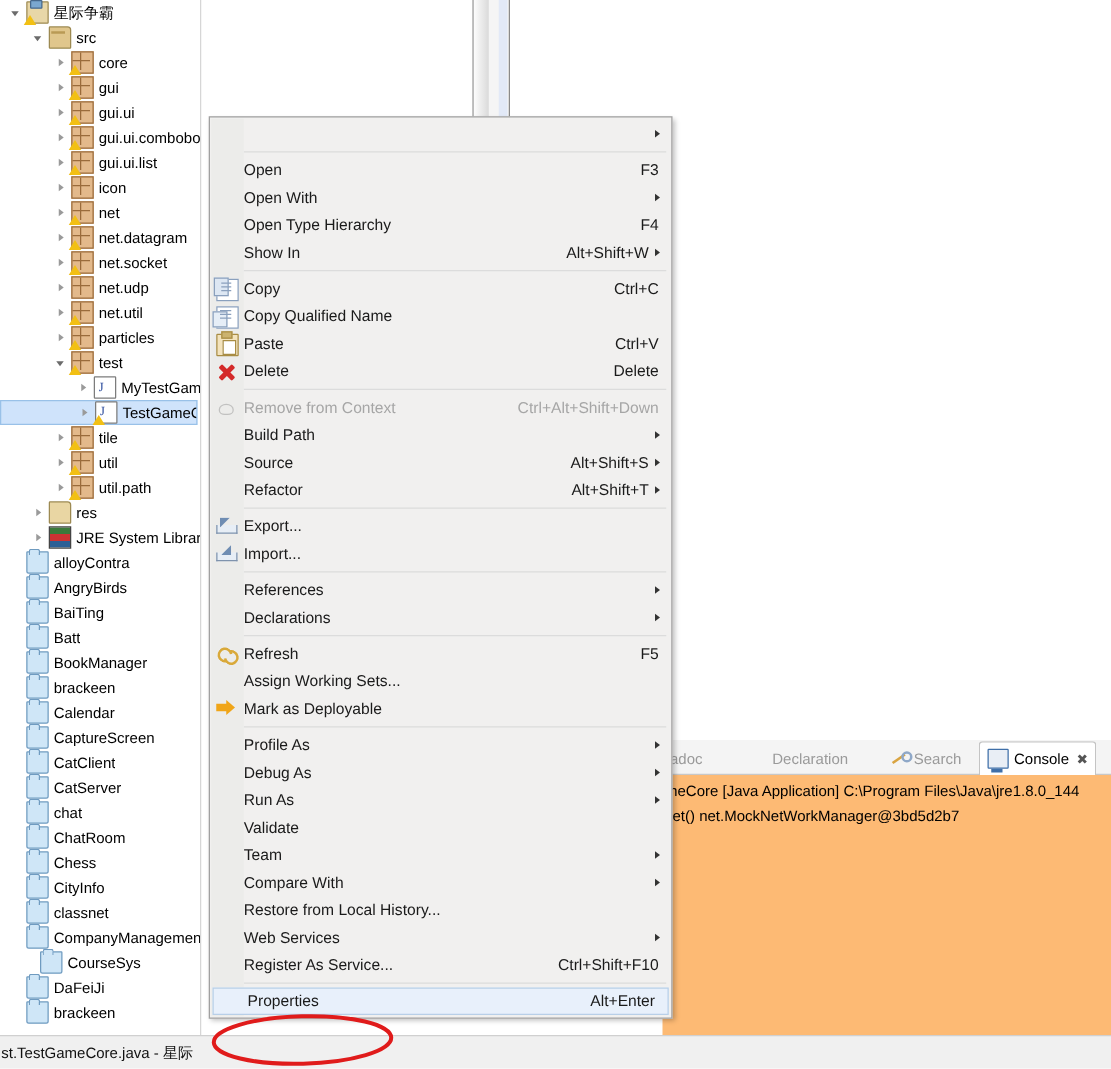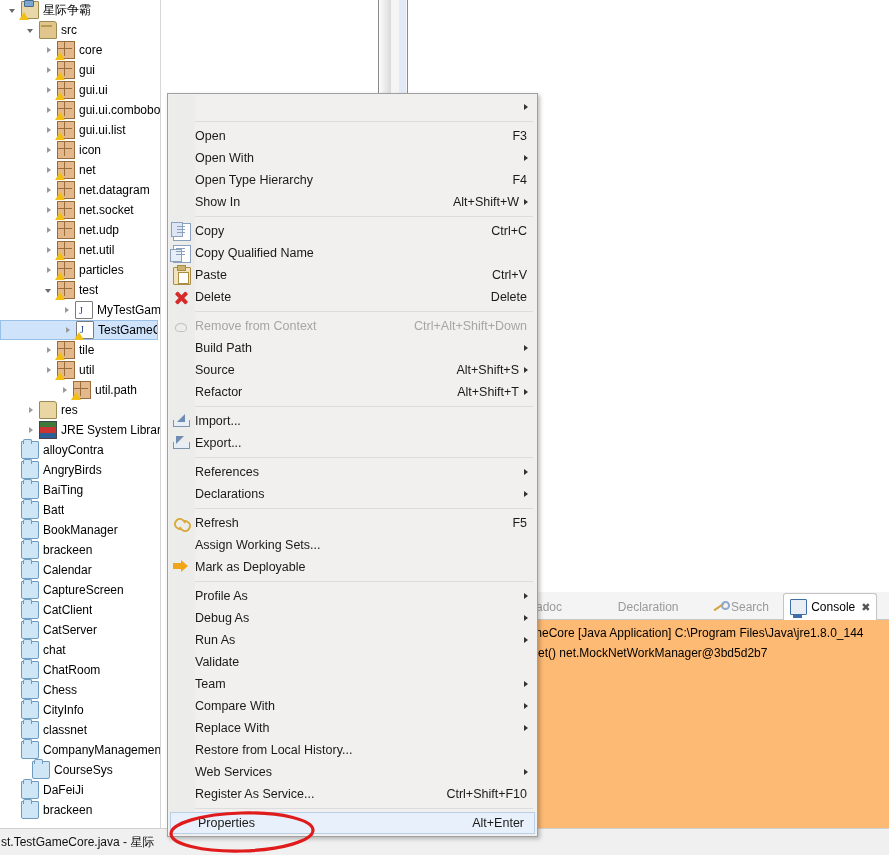--- a/index.html
+++ b/index.html
@@ -273,21 +273,21 @@
       </span>
       <span class="tlabel">tile</span>
     </div>
     <div class="trow" style="padding-left: 44px;">
       <span class="twist closed"></span>
       <span class="ticon ic-package">
         <span class="ic-warn"></span>
       </span>
       <span class="tlabel">util</span>
     </div>
-    <div class="trow" style="padding-left: 60px;">
+    <div class="trow" style="padding-left: 44px;">
       <span class="twist closed"></span>
       <span class="ticon ic-package">
         <span class="ic-warn"></span>
       </span>
       <span class="tlabel">util.path</span>
     </div>
     <div class="trow" style="padding-left: 26px;">
       <span class="twist closed"></span>
       <span class="ticon ic-resfolder"></span>
       <span class="tlabel">res</span>
@@ -482,26 +482,26 @@
       <span class="accel" style="margin-right: 18px;">Alt+Shift+S</span>
       <span class="arrow"></span>
     </div>
     <div class="mi">
       <span class="label">Refactor</span>
       <span class="accel" style="margin-right: 18px;">Alt+Shift+T</span>
       <span class="arrow"></span>
     </div>
     <div class="msep"></div>
     <div class="mi">
+      <span class="micon mic-export"></span>
+      <span class="label">Export...</span>
+    </div>
+    <div class="mi">
       <span class="micon mic-import"></span>
       <span class="label">Import...</span>
-    </div>
-    <div class="mi">
-      <span class="micon mic-export"></span>
-      <span class="label">Export...</span>
     </div>
     <div class="msep"></div>
     <div class="mi">
       <span class="label">References</span>
       <span class="arrow"></span>
     </div>
     <div class="mi">
       <span class="label">Declarations</span>
       <span class="arrow"></span>
     </div>
@@ -536,24 +536,20 @@
     </div>
     <div class="mi">
       <span class="label">Team</span>
       <span class="arrow"></span>
     </div>
     <div class="mi">
       <span class="label">Compare With</span>
       <span class="arrow"></span>
     </div>
     <div class="mi">
-      <span class="label">Replace With</span>
-      <span class="arrow"></span>
-    </div>
-    <div class="mi">
       <span class="label">Restore from Local History...</span>
     </div>
     <div class="mi">
       <span class="label">Web Services</span>
       <span class="arrow"></span>
     </div>
     <div class="mi">
       <span class="label">Register As Service...</span>
       <span class="accel">Ctrl+Shift+F10</span>
     </div>

